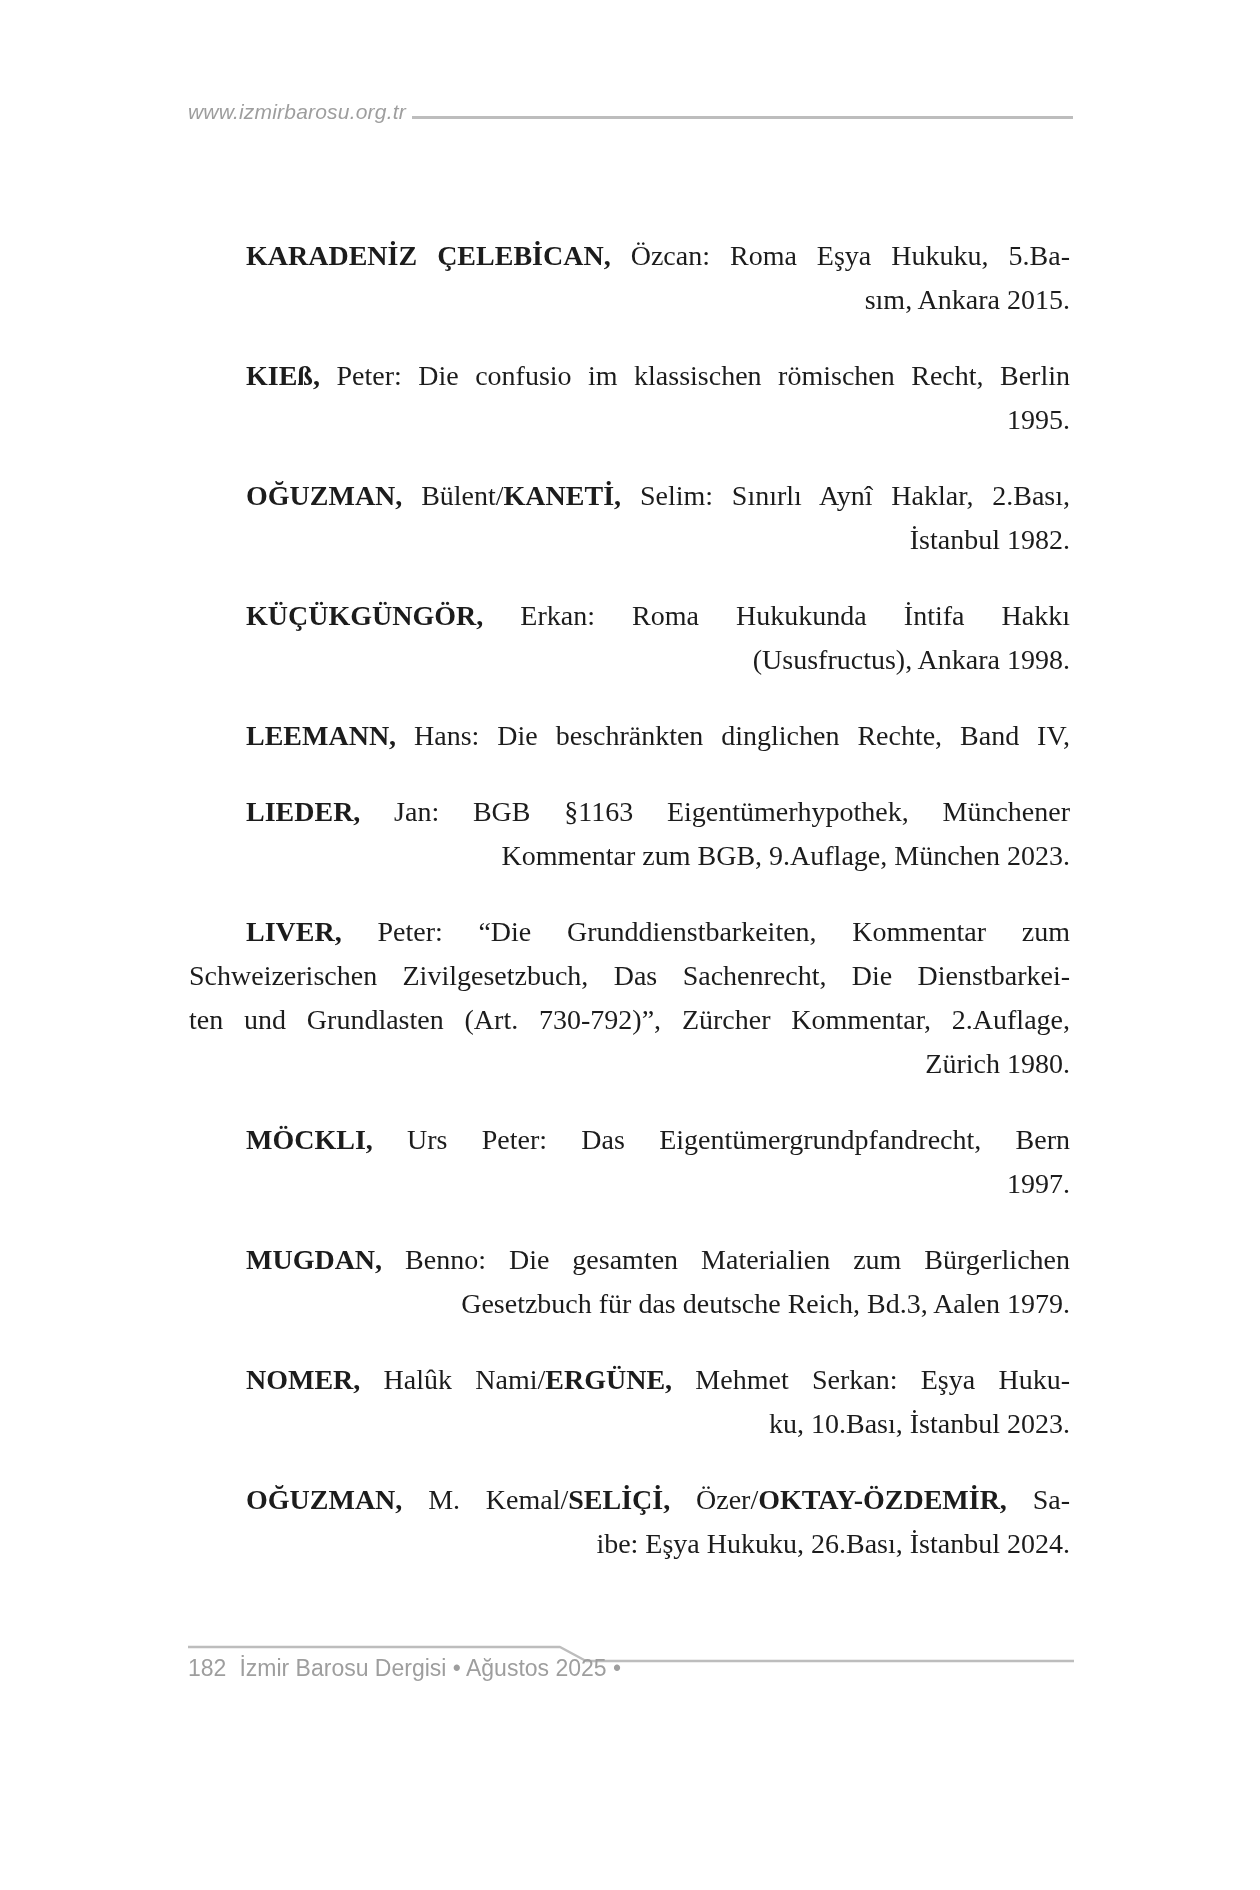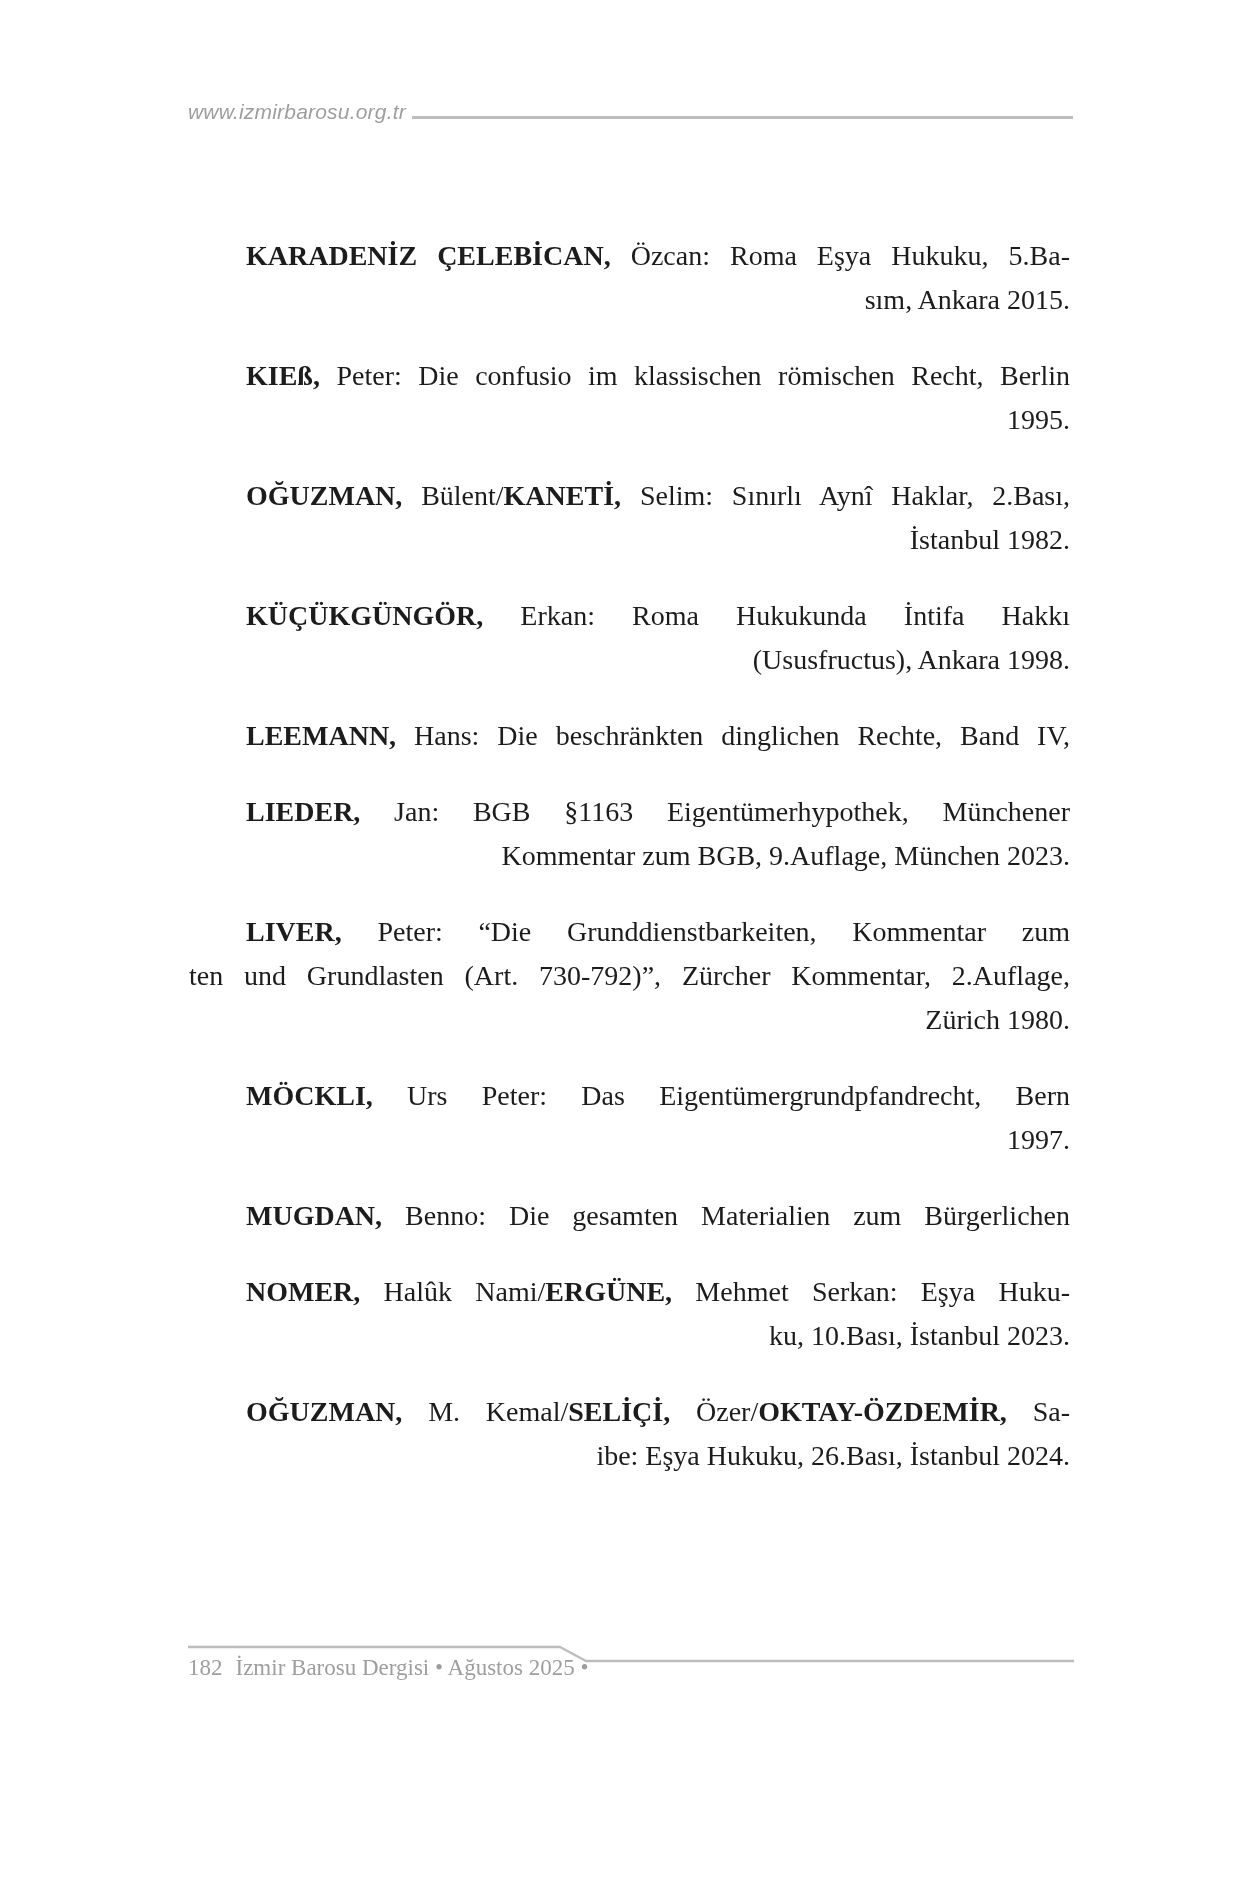--- a/index.html
+++ b/index.html
@@ -47,21 +47,21 @@
   .line.first{text-indent:57px;}
   .line.just{text-align:justify;text-align-last:justify;}
   .line .b{font-weight:bold;}
   
   .footer-rule-svg{
     position:absolute;left:185px;top:1640px;
     width:895px;height:30px;
   }
   .footer{
     position:absolute;left:188px;top:1654px;
-    font-family:Liberation Serif, serif;
+    font-family:Liberation Sans, sans-serif;
     font-size:23px;line-height:28px;
     color:var(--muted);
     white-space:nowrap;
     text-align:center;
   }
   .footer .pagenum{margin-right:13px;}
 </style>
 </head>
 <body>
 
@@ -91,29 +91,31 @@
       </div>
       <div class="entry">
         <div class="line first just"><span class="b">LEEMANN,</span><span> Hans: Die beschränkten dinglichen Rechte, Band IV,</span></div>
       </div>
       <div class="entry">
         <div class="line first just"><span class="b">LIEDER,</span><span> Jan: BGB §1163 Eigentümerhypothek, Münchener</span></div>
         <div class="line"><span>Kommentar zum BGB, 9.Auflage, München 2023.</span></div>
       </div>
       <div class="entry">
         <div class="line first just"><span class="b">LIVER,</span><span> Peter: “Die Grunddienstbarkeiten, Kommentar zum</span></div>
+        <div class="line just"><span>Schweizerischen Zivilgesetzbuch, Das Sachenrecht, Die Dienstbarkei-</span></div>
         <div class="line just"><span>ten und Grundlasten (Art. 730-792)”, Zürcher Kommentar, 2.Auflage,</span></div>
         <div class="line"><span>Zürich 1980.</span></div>
       </div>
       <div class="entry">
         <div class="line first just"><span class="b">MÖCKLI,</span><span> Urs Peter: Das Eigentümergrundpfandrecht, Bern</span></div>
         <div class="line"><span>1997.</span></div>
       </div>
       <div class="entry">
         <div class="line first just"><span class="b">MUGDAN,</span><span> Benno: Die gesamten Materialien zum Bürgerlichen</span></div>
+        <div class="line"><span>Gesetzbuch für das deutsche Reich, Bd.3, Aalen 1979.</span></div>
       </div>
       <div class="entry">
         <div class="line first just"><span class="b">NOMER,</span><span> Halûk Nami/</span><span class="b">ERGÜNE,</span><span> Mehmet Serkan: Eşya Huku-</span></div>
         <div class="line"><span>ku, 10.Bası, İstanbul 2023.</span></div>
       </div>
       <div class="entry">
         <div class="line first just"><span class="b">OĞUZMAN,</span><span> M. Kemal/</span><span class="b">SELİÇİ,</span><span> Özer/</span><span class="b">OKTAY-ÖZDEMİR,</span><span> Sa-</span></div>
         <div class="line"><span>ibe: Eşya Hukuku, 26.Bası, İstanbul 2024.</span></div>
       </div>
     </div>

